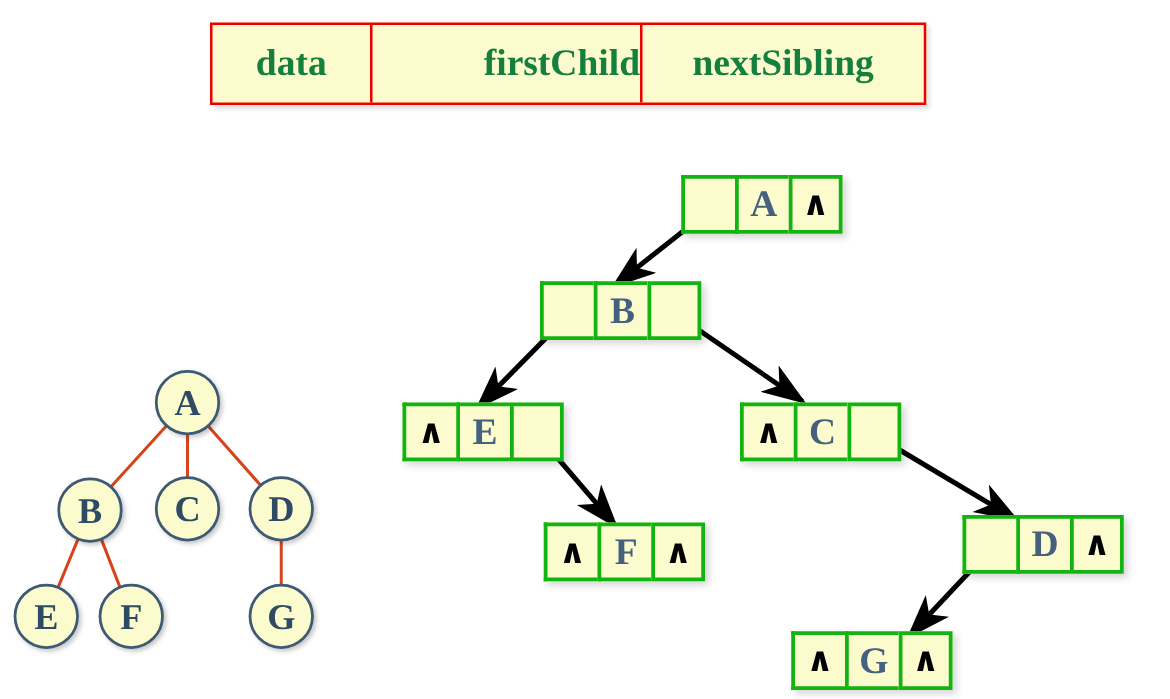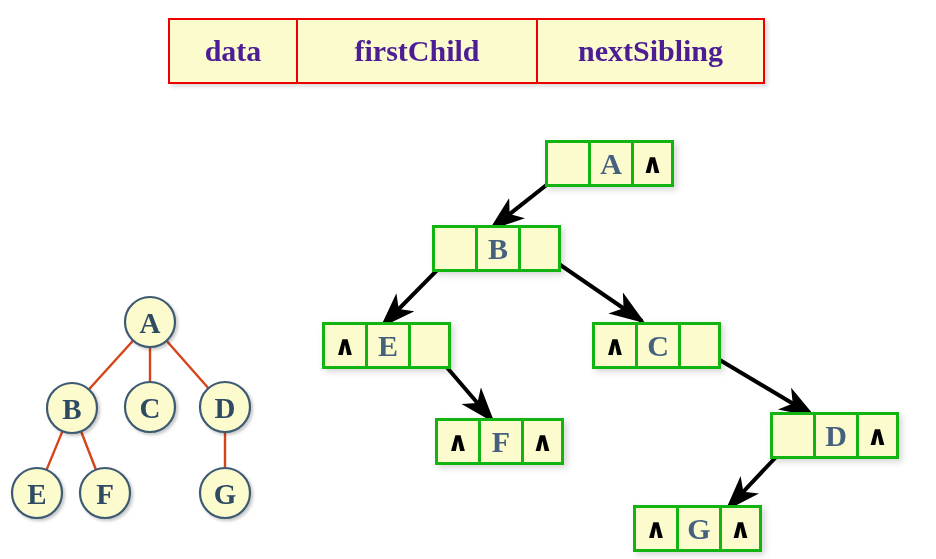--- a/index.html
+++ b/index.html
@@ -15,31 +15,31 @@
   
   #legend{
     position:absolute;left:168px;top:18px;
     display:flex;
     border:2px solid #ee0000;
     background:#fbfbce;
     box-shadow:3px 3px 4px rgba(0,0,0,0.13);
   }
   #legend .lcell{
     border-right:2px solid #ee0000;
-    color:#4c1d95;
+    color:#15803d;
     font-weight:bold;
     font-size:30px;
     line-height:62px;
     text-align:center;
     height:62px;
     box-sizing:border-box;
   }
   #legend .lcell:last-child{border-right:none;}
   #legend .lcell.c0{width:128px;}
-  #legend .lcell.c1{width:240px;}
+  #legend .lcell.c1{width:216px;text-align:right;}
   #legend .lcell.c2{width:225px;}
 
   
   #vec{position:absolute;left:0;top:0;width:936px;height:559px;pointer-events:none;}
 
   
   .lnode{
     position:absolute;
     display:flex;
     filter:drop-shadow(3px 3px 3px rgba(0,0,0,0.16));

